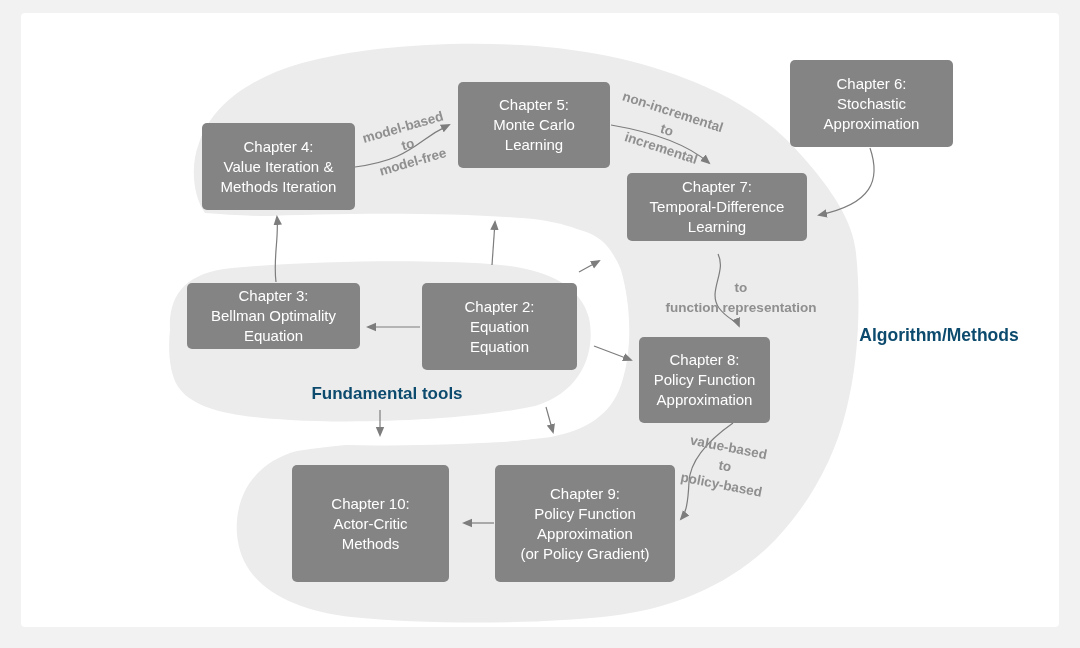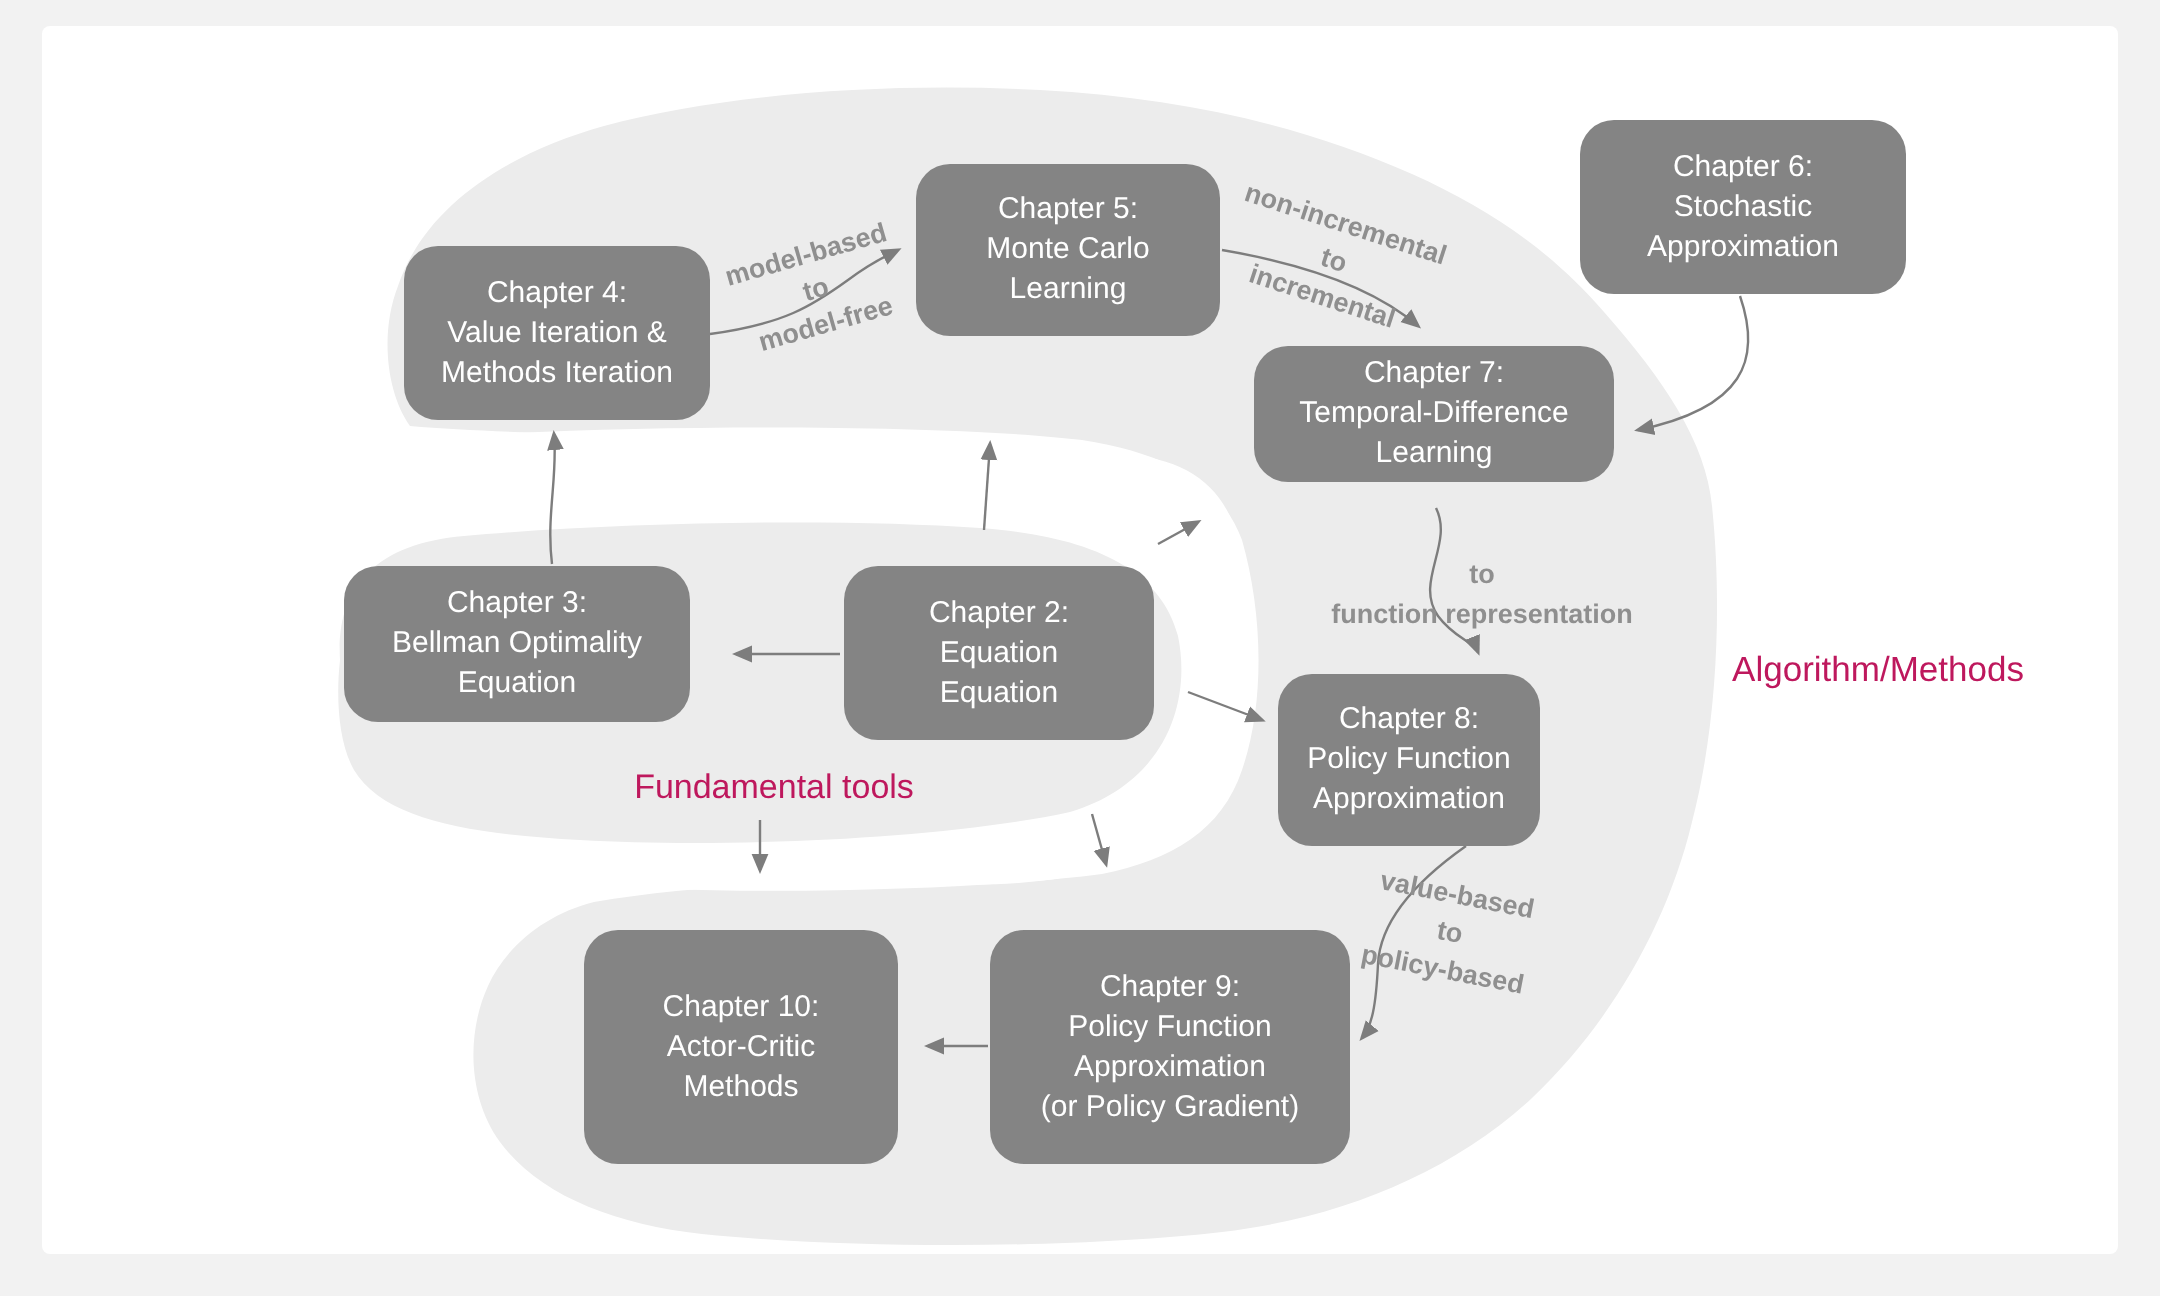--- a/index.html
+++ b/index.html
@@ -1,29 +1,29 @@
 <!DOCTYPE html>
 <html><head>
 <meta charset="utf-8">
 <style>
   html,body{margin:0;padding:0;background:#f2f2f2;}
   .stage{position:relative;width:1080px;height:648px;background:#f2f2f2;
          font-family:"Liberation Sans",sans-serif;overflow:hidden;}
   .canvas{position:absolute;left:21px;top:13px;width:1038px;height:614px;
           background:#ffffff;border-radius:4px;}
   svg.layer{position:absolute;left:0;top:0;}
-  .node{position:absolute;background:#848484;color:#ffffff;border-radius:17px;
+  .node{position:absolute;background:#848484;color:#ffffff;border-radius:5px;
         display:flex;flex-direction:column;align-items:center;justify-content:center;
         text-align:center;font-size:15px;line-height:20px;}
   .node div{white-space:nowrap;}
   .elabel{position:absolute;color:#8f8f8f;font-weight:bold;font-size:13.5px;
           text-align:center;line-height:19px;
           transform:translate(-50%,-50%) rotate(var(--r,0deg));}
   .elabel div{white-space:nowrap;}
-  .seclabel{position:absolute;color:#be185d;font-weight:normal;font-size:17px;
+  .seclabel{position:absolute;color:#0c4a6e;font-weight:bold;font-size:17px;
             transform:translate(-50%,-50%);white-space:nowrap;}
 </style>
 </head>
 <body>
 
 <div class="stage">
   <div class="canvas"></div>
 
   <svg class="layer" width="1080" height="648" viewBox="0 0 1080 648">
     <defs>
@@ -82,21 +82,21 @@
     <div>Stochastic</div>
     <div>Approximation</div>
   </div>
 
   <div class="node" style="left:627px;top:173px;width:180px;height:68px">
     <div>Chapter 7:</div>
     <div>Temporal-Difference</div>
     <div>Learning</div>
   </div>
 
-  <div class="node" style="left:172px;top:283px;width:173px;height:78px">
+  <div class="node" style="left:187px;top:283px;width:173px;height:66px">
     <div>Chapter 3:</div>
     <div>Bellman Optimality</div>
     <div>Equation</div>
   </div>
 
   <div class="node" style="left:422px;top:283px;width:155px;height:87px">
     <div>Chapter 2:</div>
     <div>Equation</div>
     <div>Equation</div>
   </div>

